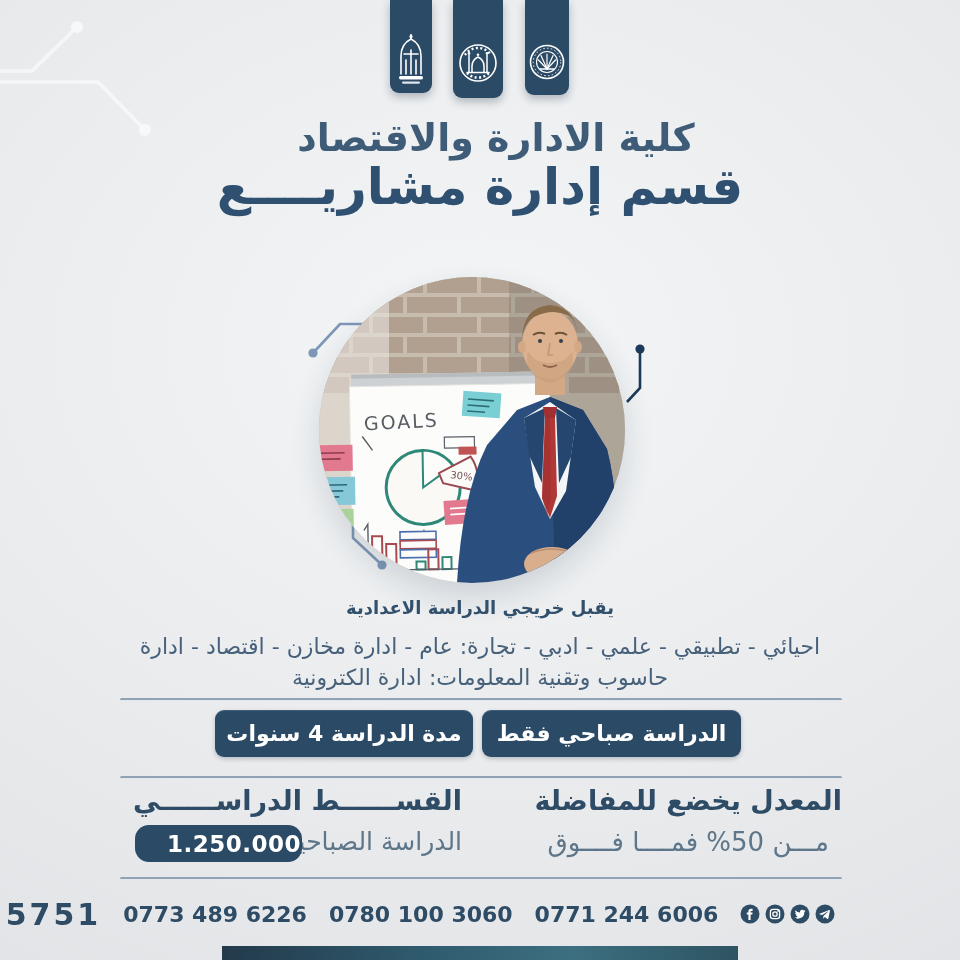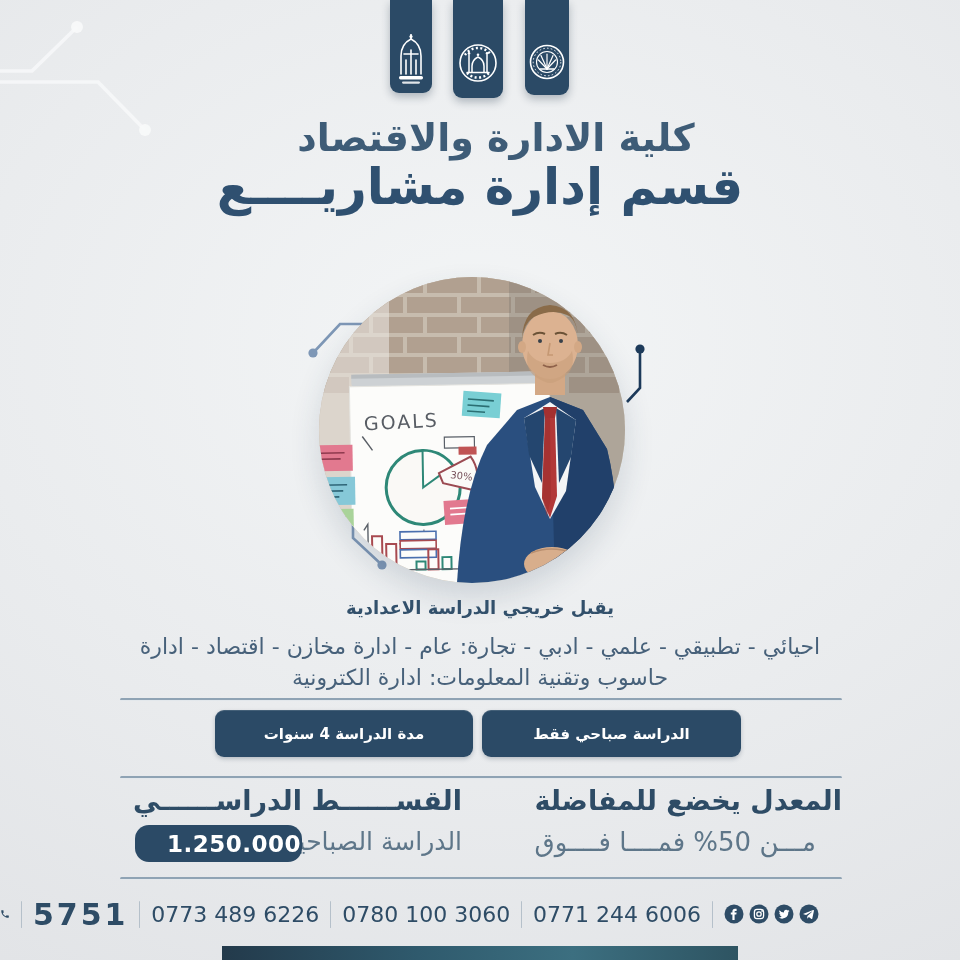--- a/index.html
+++ b/index.html
@@ -44,45 +44,45 @@
   .adm-line2{top:665px;}
   
   .divider{left:120px;width:722px;height:2px;background:#8fa3b4;border-radius:2px;border-bottom:1px solid rgba(255,255,255,.75);}
   .div1{top:698px;} .div2{top:776px;} .div3{top:877px;}
   
   .badge{
     position:absolute;top:710px;height:47px;
     background:var(--accent-navy,#2b4a66);
     border-radius:9px;box-shadow:inset 0 1px 0 rgba(255,255,255,.12), 0 2px 4px rgba(30,50,70,.25);
     display:flex;align-items:center;justify-content:center;
-    color:#fff;font-size:15px;font-weight:bold;
+    color:#fff;font-size:22px;font-weight:bold;
   }
   .badge-morning{left:482px;width:259px;}
   .badge-duration{left:215px;width:258px;}
   
-  .gpa-block{right:118px;top:785px;text-align:left;direction:rtl;}
+  .gpa-block{right:118px;top:785px;text-align:center;direction:rtl;}
   .gpa-heading{font-size:27px;font-weight:bold;color:#2e4c66;}
   .gpa-range{margin-top:11px;font-size:26px;color:#5e7689;}
   .tuition-heading{right:498px;top:785px;text-align:right;direction:rtl;font-size:27px;font-weight:bold;color:#2e4c66;white-space:nowrap;}
   .tuition-label{right:498px;top:827px;direction:rtl;font-size:25px;color:#5e7689;white-space:nowrap;}
   .amount-box{
     left:135px;top:825px;width:136px;height:37px;
     background:var(--accent-navy,#2b4a66);border-radius:14px;
     display:flex;align-items:center;justify-content:center;
     color:#fff;font-size:23px;font-weight:bold;letter-spacing:.5px;padding-left:31px;
   }
   
   .footer-row{
     left:0;top:893px;width:819px;height:42px;direction:ltr;
     display:flex;align-items:center;justify-content:center;gap:11px;
     color:#2e4c66;
   }
   .footer-sep{width:2px;height:27px;background:#b5c0ca;border-radius:1px;}
   .hotline{font-size:30px;font-weight:bold;letter-spacing:3px;}
-  .phone-number{font-size:22px;font-weight:normal;white-space:nowrap;cursor:pointer;}
+  .phone-number{font-size:22px;font-weight:bold;white-space:nowrap;cursor:pointer;}
   .social-row{display:flex;align-items:center;gap:5px;}
   .social-row svg{display:block;cursor:pointer;}
   .bottom-bar{
     left:222px;top:946px;width:516px;height:14px;
     background:linear-gradient(90deg,#233a4b 0%,#2f5a6d 38%,#3c6f80 68%,#2e5462 100%);
   }
 </style>
 </head>
 <body style="--accent-navy: #2b4a66; --title-dark: #2f5070; --title-medium: #3e5c77; --body-text: #47617a; --muted-text: #5e7689; --divider: #8fa3b4; --tie-red: #b23838; --suit-blue: #2a4f7f; --bar-teal: #3c6f80; --background: #eaecee;">
 

